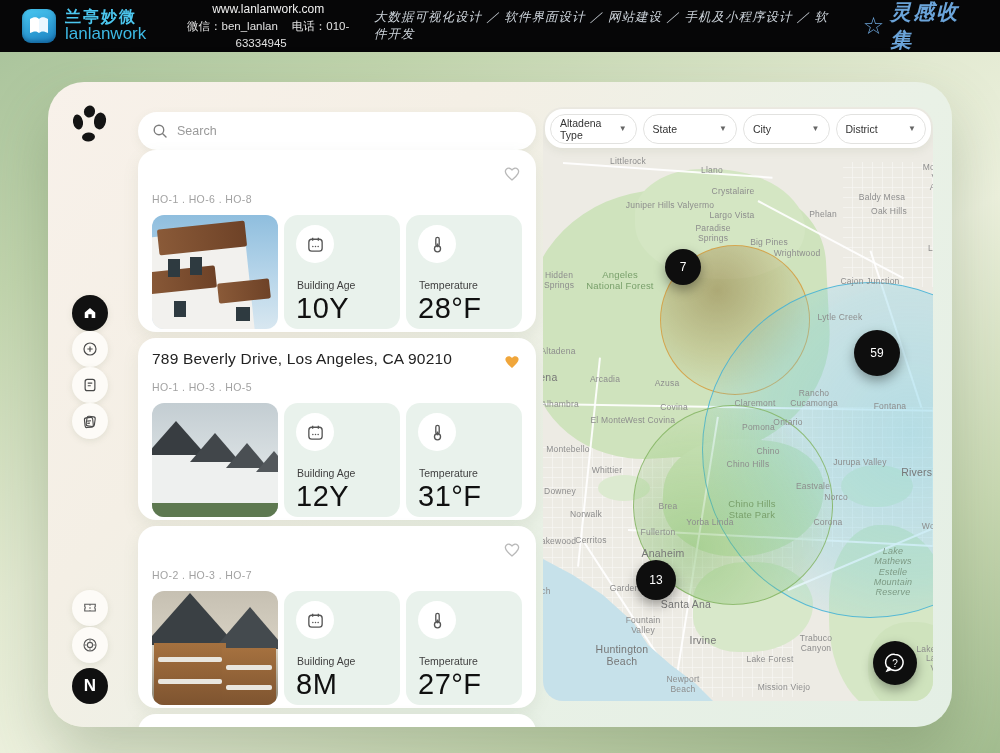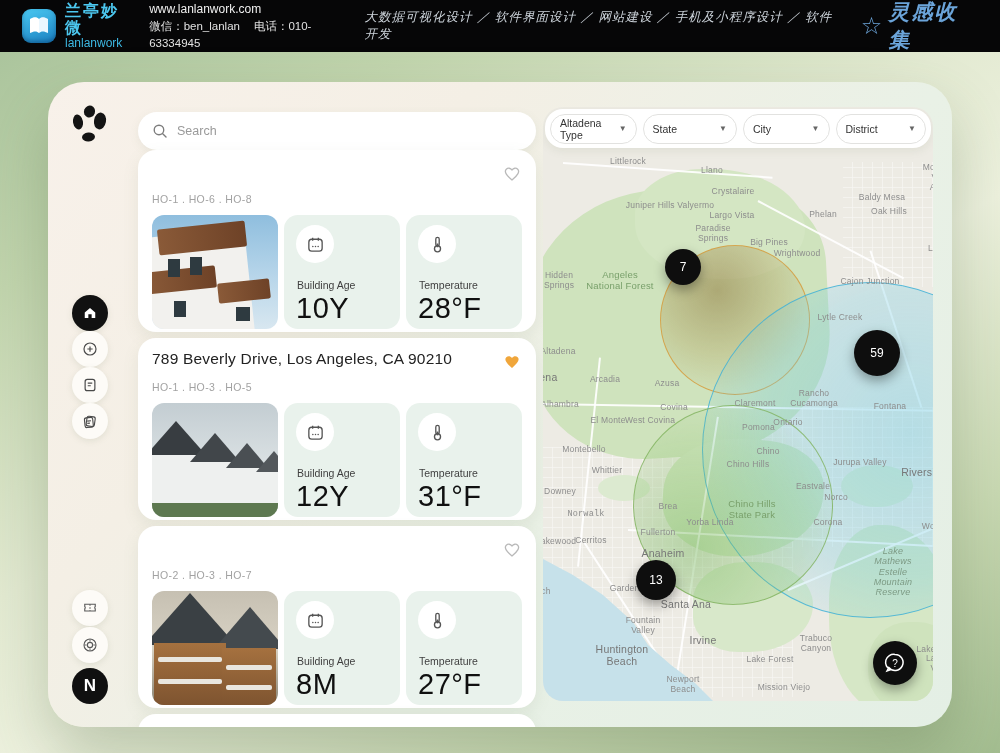--- a/index.html
+++ b/index.html
@@ -10,22 +10,22 @@
 
   
   .topbar { position:absolute; left:0; top:0; width:1000px; height:52px; background:#060607;
     display:flex; align-items:center; }
   .logo-sq { width:34px; height:34px; margin-left:22px; border-radius:9px;
     background:linear-gradient(160deg,#49c9f2,#1a7fc0); position:relative; flex:0 0 auto;
     box-shadow:inset 0 -2px 4px rgba(0,40,80,.4); }
   .logo-sq svg { position:absolute; left:5px; top:6px; }
   .brand-col { margin-left:9px; line-height:1.05; }
   .brand-zh { color:#4cc7ef; font-size:16px; font-weight:700; letter-spacing:2px; }
-  .brand-en { color:#3db9e4; font-size:12px; }
-  .contact-col { margin-left:16px; line-height:1.5; }
+  .brand-en { color:#3db9e4; font-size:17px; }
+  .contact-col { margin-left:16px; line-height:1.5;text-align:center; }
   .contact-top { color:#f0f0f0; font-size:12px; }
   .contact-bottom { color:#e2e2e2; font-size:11.5px; }
   .contact-bottom span { margin-right:14px; }
   .services { margin-left:auto; color:#cdd4db; font-size:12.5px; font-style:italic; letter-spacing:1px; }
   .collection { margin-left:28px; margin-right:26px; display:flex; align-items:center; color:#6ba4d9; }
   .collection .star { font-size:24px; margin-right:6px; line-height:1; }
   .collection .txt { font-size:21px; font-weight:700; font-style:italic; letter-spacing:2px; }
 
   
   .panel { position:absolute; left:48px; top:82px; width:904px; height:645px; border-radius:36px;
@@ -431,30 +431,30 @@
           <span class="map-label" style="left: 17px; top: 298px;">Alhambra</span>
           <span class="map-label" style="left: 131px; top: 301px;">Covina</span>
           <span class="map-label" style="left: 65px; top: 314px;">El Monte</span>
           <span class="map-label" style="left: 107px; top: 314px;">West Covina</span>
           <span class="map-label" style="left: 212px; top: 297px;">Claremont</span>
           <span class="map-label" style="left: 271px; top: 292px;">Rancho
 Cucamonga</span>
           <span class="map-label" style="left: 347px; top: 300px;">Fontana</span>
           <span class="map-label" style="left: 245px; top: 316px;">Ontario</span>
           <span class="map-label" style="left: 198px; top: 321px; padding-left: 35px;">Pomona</span>
-          <span class="map-label" style="left: 25px; top: 343px; margin-left: 16px;">Montebello</span>
+          <span class="map-label" style="left: 25px; top: 343px;">Montebello</span>
           <span class="map-label" style="left: 225px; top: 345px;">Chino</span>
           <span class="map-label" style="left: 205px; top: 358px;">Chino Hills</span>
           <span class="map-label" style="left: 64px; top: 364px;">Whittier</span>
           <span class="map-label" style="left: 317px; top: 356px;">Jurupa Valley</span>
           <span class="map-label big" style="left: 381px; top: 365px;">Riverside</span>
           <span class="map-label" style="left: 17px; top: 385px;">Downey</span>
           <span class="map-label" style="left: 270px; top: 380px;">Eastvale</span>
           <span class="map-label" style="left: 293px; top: 391px;">Norco</span>
-          <span class="map-label" style="left: 43px; top: 408px; font-family: Liberation Mono, monospace;">Norwalk</span>
+          <span class="map-label" style="left: 43px; top: 408px;">Norwalk</span>
           <span class="map-label park" style="left: 209px; top: 403px;">Chino Hills
 State Park</span>
           <span class="map-label" style="left: 125px; top: 400px;">Brea</span>
           <span class="map-label" style="left: 167px; top: 416px;">Yorba Linda</span>
           <span class="map-label" style="left: 285px; top: 416px;">Corona</span>
           <span class="map-label" style="left: 400px; top: 420px;">Woodcrest</span>
           <span class="map-label" style="left: 13px; top: 435px;">Lakewood</span>
           <span class="map-label" style="left: 48px; top: 434px;">Cerritos</span>
           <span class="map-label" style="left: 115px; top: 426px;">Fullerton</span>
           <span class="map-label big" style="left: 120px; top: 446px;">Anaheim</span>

